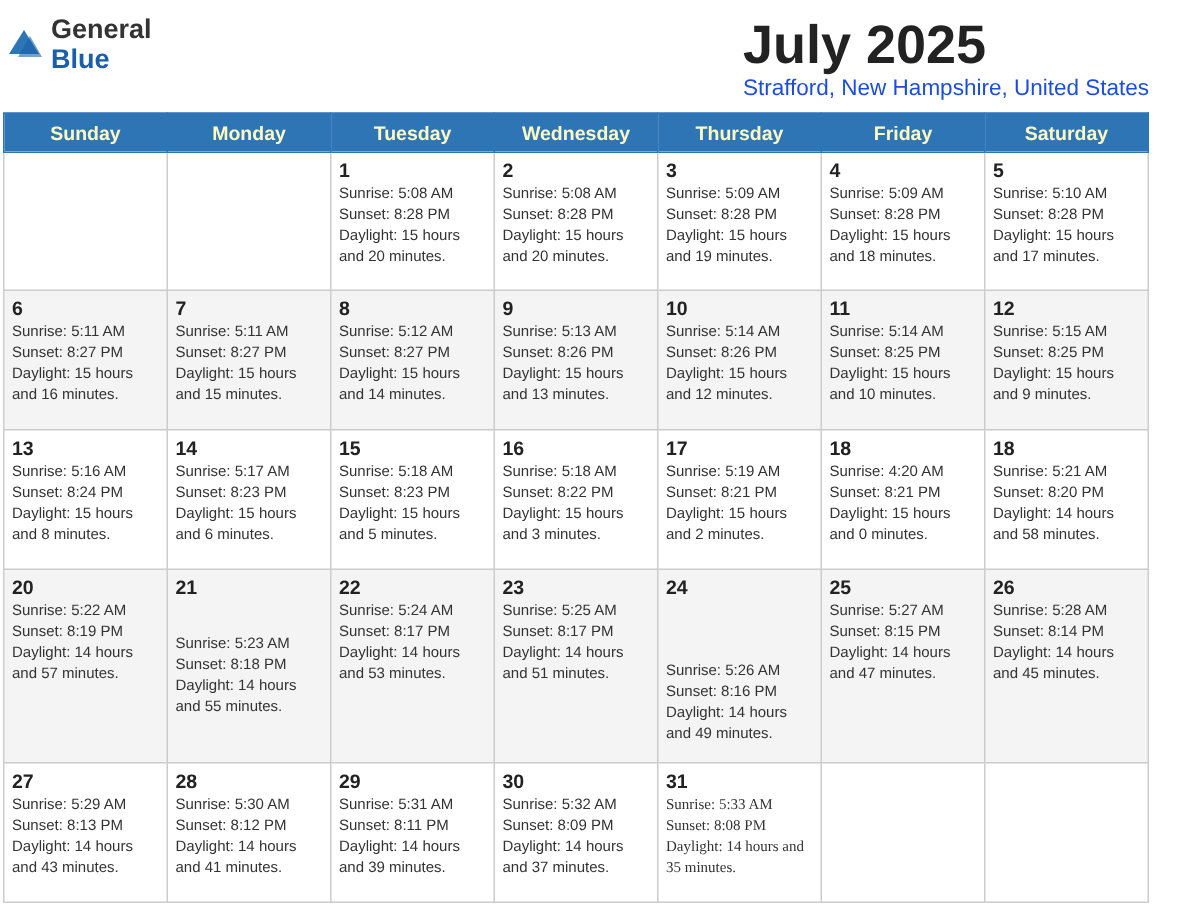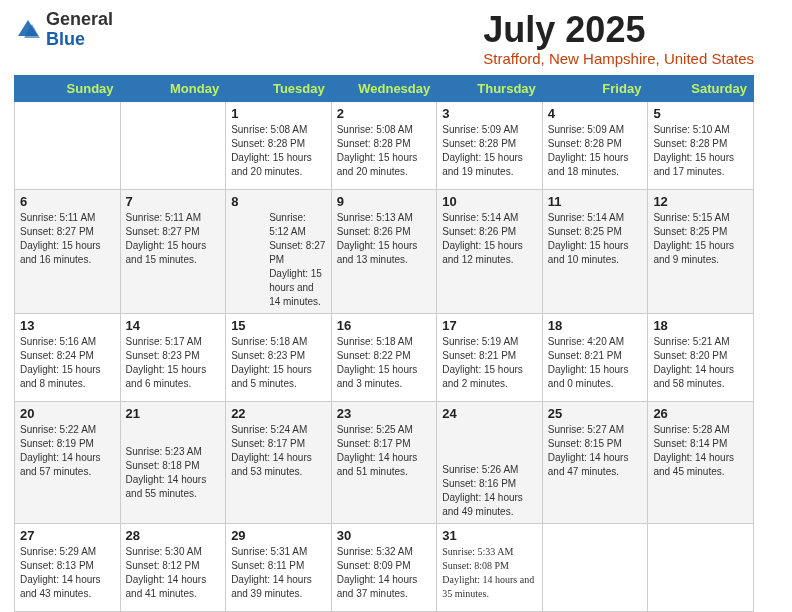--- a/index.html
+++ b/index.html
@@ -6,21 +6,21 @@
     body {
       width: 792px;
       height: 612px;
       font-family: Arial, sans-serif;
       background: #fff;
       overflow: hidden;
     }
     .page {
       width: 768px;
       height: 612px;
-      padding: 10px 14px;
+      padding: 10px 2px;
       display: flex;
       flex-direction: column;
     }
     .header {
       display: flex;
       justify-content: space-between;
       align-items: flex-start;
       margin-bottom: 8px;
     }
     .logo {
@@ -43,33 +43,33 @@
       text-align: left;
     }
     .month-year {
       font-size: 36px;
       font-weight: bold;
       color: #222;
       line-height: 1.1;
     }
     .location {
       font-size: 15px;
-      color: #c2410c;
+      color: #1d4ed8;
     }
     .calendar {
       flex: 1;
       border: 1px solid #ccc;
       border-collapse: collapse;
       width: 100%;
       table-layout: fixed;
     }
     .calendar th {
       background-color: #2e75b6;
-      color: #bef264;
-      text-align: right;
+      color: #fef9c3;
+      text-align: center;
       padding: 5px 6px;
       font-size: 13px;
       font-weight: bold;
       border: 1px solid #2e75b6;
     }
     .calendar td {
       border: 1px solid #ccc;
       vertical-align: top;
       padding: 4px 5px;
       font-size: 10.5px;
@@ -178,21 +178,21 @@
 Daylight: 15 hours and 16 minutes.</div>
           </td>
           <td>
             <span class="day-num">7</span>
             <div class="day-info" style="white-space: pre-line;">Sunrise: 5:11 AM
 Sunset: 8:27 PM
 Daylight: 15 hours and 15 minutes.</div>
           </td>
           <td>
             <span class="day-num">8</span>
-            <div class="day-info" style="white-space: pre-line; margin-left: 38px;">Sunrise: 5:12 AM
+            <div class="day-info" style="white-space: pre-line;">Sunrise: 5:12 AM
 Sunset: 8:27 PM
 Daylight: 15 hours and 14 minutes.</div>
           </td>
           <td>
             <span class="day-num">9</span>
             <div class="day-info" style="white-space: pre-line;">Sunrise: 5:13 AM
 Sunset: 8:26 PM
 Daylight: 15 hours and 13 minutes.</div>
           </td>
           <td>

